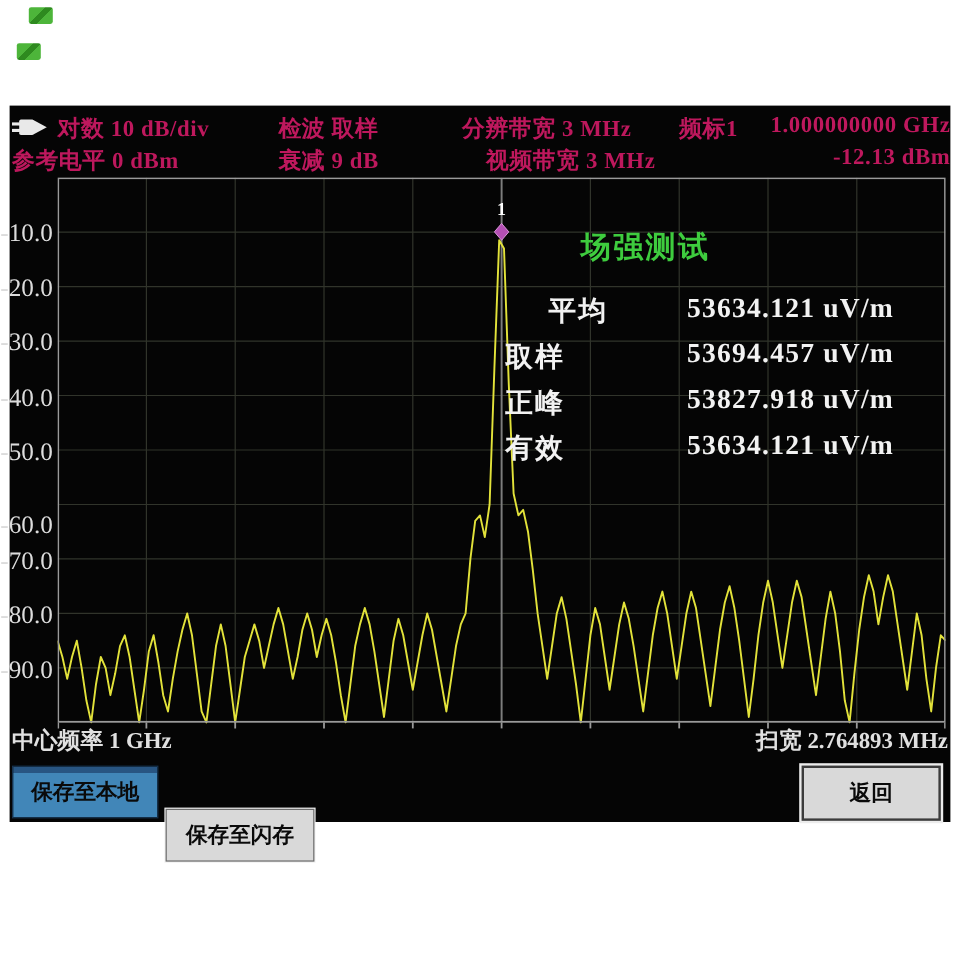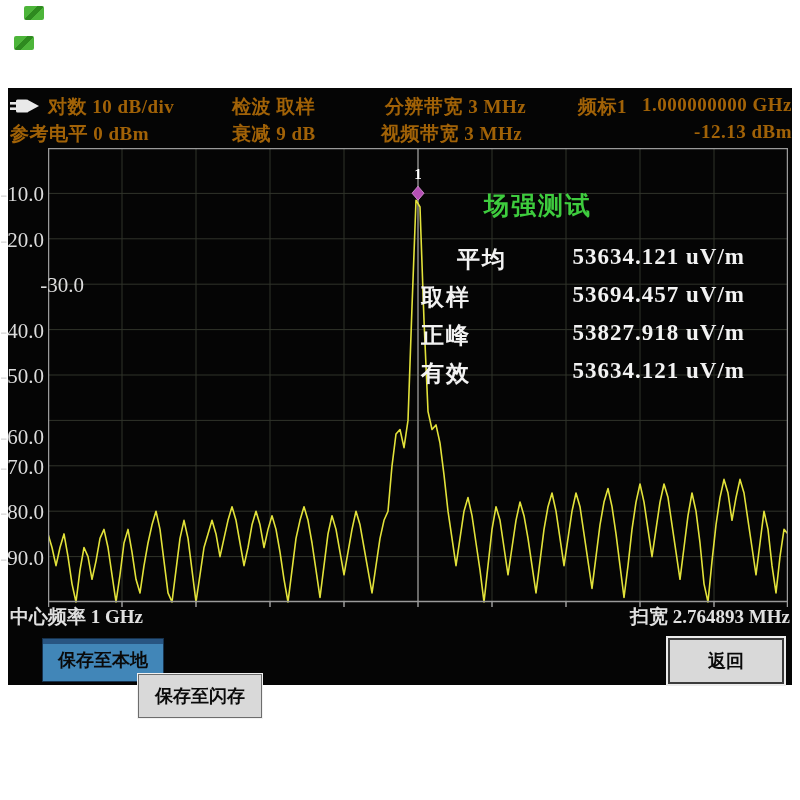--- a/index.html
+++ b/index.html
@@ -3,21 +3,21 @@
 <meta charset="utf-8">
 <style>
   html,body{margin:0;padding:0;}
   body{
     width:800px;height:800px;position:relative;background:#ffffff;
     font-family:"Liberation Serif","DejaVu Serif",serif;
     overflow:hidden;
   }
   .panel{position:absolute;left:8px;top:88px;width:784px;height:597px;background:#050505;}
   .abs{position:absolute;}
-  .hdr{color:#a16207;font-size:19px;font-weight:600;white-space:pre;letter-spacing:0.5px;}
+  .hdr{color:#be185d;font-size:19px;font-weight:600;white-space:pre;letter-spacing:0.5px;}
   .ylabel{position:absolute;width:44px;text-align:right;color:#dcdcdc;font-size:21px;font-weight:400;}
   .meas-label{color:#f2f2f2;font-size:23px;font-weight:700;letter-spacing:2px;}
   .meas-value{color:#f2f2f2;font-size:23px;font-weight:700;text-align:right;letter-spacing:1px;white-space:pre;}
   .title-green{font-size:25px;font-weight:800;letter-spacing:2px;}
   .footer-text{color:#e0e0e0;font-size:19px;font-weight:600;white-space:pre;}
   .btn{
     position:absolute;height:42px;display:flex;align-items:center;justify-content:center;
     font-size:18px;font-weight:700;color:#0a0a0a;cursor:pointer;
     font-family:"Liberation Serif","DejaVu Serif",serif;
   }
@@ -48,26 +48,26 @@
   <svg width="32" height="20" viewBox="0 0 32 20">
     <rect x="0" y="6" width="7" height="2.6" fill="#e9e9e9"></rect>
     <rect x="0" y="11.4" width="7" height="2.6" fill="#e9e9e9"></rect>
     <rect x="6" y="3.5" width="12" height="13" rx="1.5" fill="#e9e9e9"></rect>
     <path d="M17 3.5 L29 10 L17 16.5 Z" fill="#e9e9e9"></path>
   </svg>
 </span>
 <span class="abs hdr" style="left:48px;top:94px;">对数 10 dB/div</span>
 <span class="abs hdr" style="left:232px;top:94px;">检波 取样</span>
 <span class="abs hdr" style="left:385px;top:94px;">分辨带宽 3 MHz</span>
-<span class="abs hdr" style="left:566px;top:94px;margin-left:12px;">频标1</span>
+<span class="abs hdr" style="left:566px;top:94px;">频标1</span>
 <span class="abs hdr" style="right:8px;top:94px;">1.000000000 GHz</span>
 
 <span class="abs hdr" style="left:10px;top:121px;">参考电平 0 dBm</span>
 <span class="abs hdr" style="left:232px;top:121px;">衰减 9 dB</span>
-<span class="abs hdr" style="left:381px;top:121px;">视频带宽 3 MHz</span>
+<span class="abs hdr" style="left:405px;top:121px;">视频带宽 3 MHz</span>
 <span class="abs hdr" style="right:8px;top:121px;">-12.13 dBm</span>
 
 <svg id="graticule-svg" class="abs" style="left:48px;top:148px;" width="740" height="462" viewBox="0 0 740 462">
     <line x1="74" y1="0" x2="74" y2="454" stroke="#31342b" stroke-width="1"></line>
     <line x1="148" y1="0" x2="148" y2="454" stroke="#31342b" stroke-width="1"></line>
     <line x1="222" y1="0" x2="222" y2="454" stroke="#31342b" stroke-width="1"></line>
     <line x1="296" y1="0" x2="296" y2="454" stroke="#31342b" stroke-width="1"></line>
     <line x1="370" y1="0" x2="370" y2="454" stroke="#31342b" stroke-width="1"></line>
     <line x1="444" y1="0" x2="444" y2="454" stroke="#31342b" stroke-width="1"></line>
     <line x1="518" y1="0" x2="518" y2="454" stroke="#31342b" stroke-width="1"></line>
@@ -96,21 +96,21 @@
     <line x1="592" y1="454" x2="592" y2="459" stroke="#9a9a9a" stroke-width="1.5"></line>
     <line x1="666" y1="454" x2="666" y2="459" stroke="#9a9a9a" stroke-width="1.5"></line>
     <line x1="739.5" y1="454" x2="739.5" y2="459" stroke="#9a9a9a" stroke-width="1.5"></line>
     <path d="M 370 38.21 L 376 45.21 L 370 52.21 L 364 45.21 Z" fill="#b44fb4" stroke="#e09ade" stroke-width="0.8"></path>
     <text x="370" y="31.21" fill="#ffffff" text-anchor="middle" font-size="15" font-weight="700">1</text>
   </svg>
 
 <div id="ylabels">
     <span class="ylabel" style="left: 0px; top: 182.4px;">-10.0</span>
     <span class="ylabel" style="left: 0px; top: 227.8px;">-20.0</span>
-    <span class="ylabel" style="left: 0px; top: 273.2px; margin-left: 40px;">-30.0</span>
+    <span class="ylabel" style="left: 0px; top: 273.2px;">-30.0</span>
     <span class="ylabel" style="left: 0px; top: 318.6px;">-40.0</span>
     <span class="ylabel" style="left: 0px; top: 364px;">-50.0</span>
     <span class="ylabel" style="left: 0px; top: 409.4px; margin-top: 16px;">-60.0</span>
     <span class="ylabel" style="left: 0px; top: 454.8px;">-70.0</span>
     <span class="ylabel" style="left: 0px; top: 500.2px;">-80.0</span>
     <span class="ylabel" style="left: 0px; top: 545.6px;">-90.0</span>
   </div>
 
 <span class="abs title-green" style="left: 484px; top: 189px; color: rgb(62, 204, 62);">场强测试</span>
 
@@ -119,15 +119,15 @@
 <span class="abs meas-label" style="left:421px;top:282px;">取样</span>
 <span class="abs meas-value" style="right:55px;top:282px;">53694.457 uV/m</span>
 <span class="abs meas-label" style="left:421px;top:320px;">正峰</span>
 <span class="abs meas-value" style="right:55px;top:320px;">53827.918 uV/m</span>
 <span class="abs meas-label" style="left:421px;top:358px;">有效</span>
 <span class="abs meas-value" style="right:55px;top:358px;">53634.121 uV/m</span>
 
 <span class="abs footer-text" style="left:10px;top:604px;">中心频率 1 GHz</span>
 <span class="abs footer-text" style="right:10px;top:604px;">扫宽 2.764893 MHz</span>
 
-<div class="btn btn-primary" style="left:10px;top:638px;width:120px;margin-left:32px;">保存至本地</div>
+<div class="btn btn-primary" style="left:10px;top:638px;width:120px;">保存至本地</div>
 <div class="btn btn-gray" style="left:138px;top:638px;width:122px;margin-top:36px;">保存至闪存</div>
 <div class="btn btn-return" style="left:668px;top:638px;width:112px;">返回</div>
 
 </body></html>

